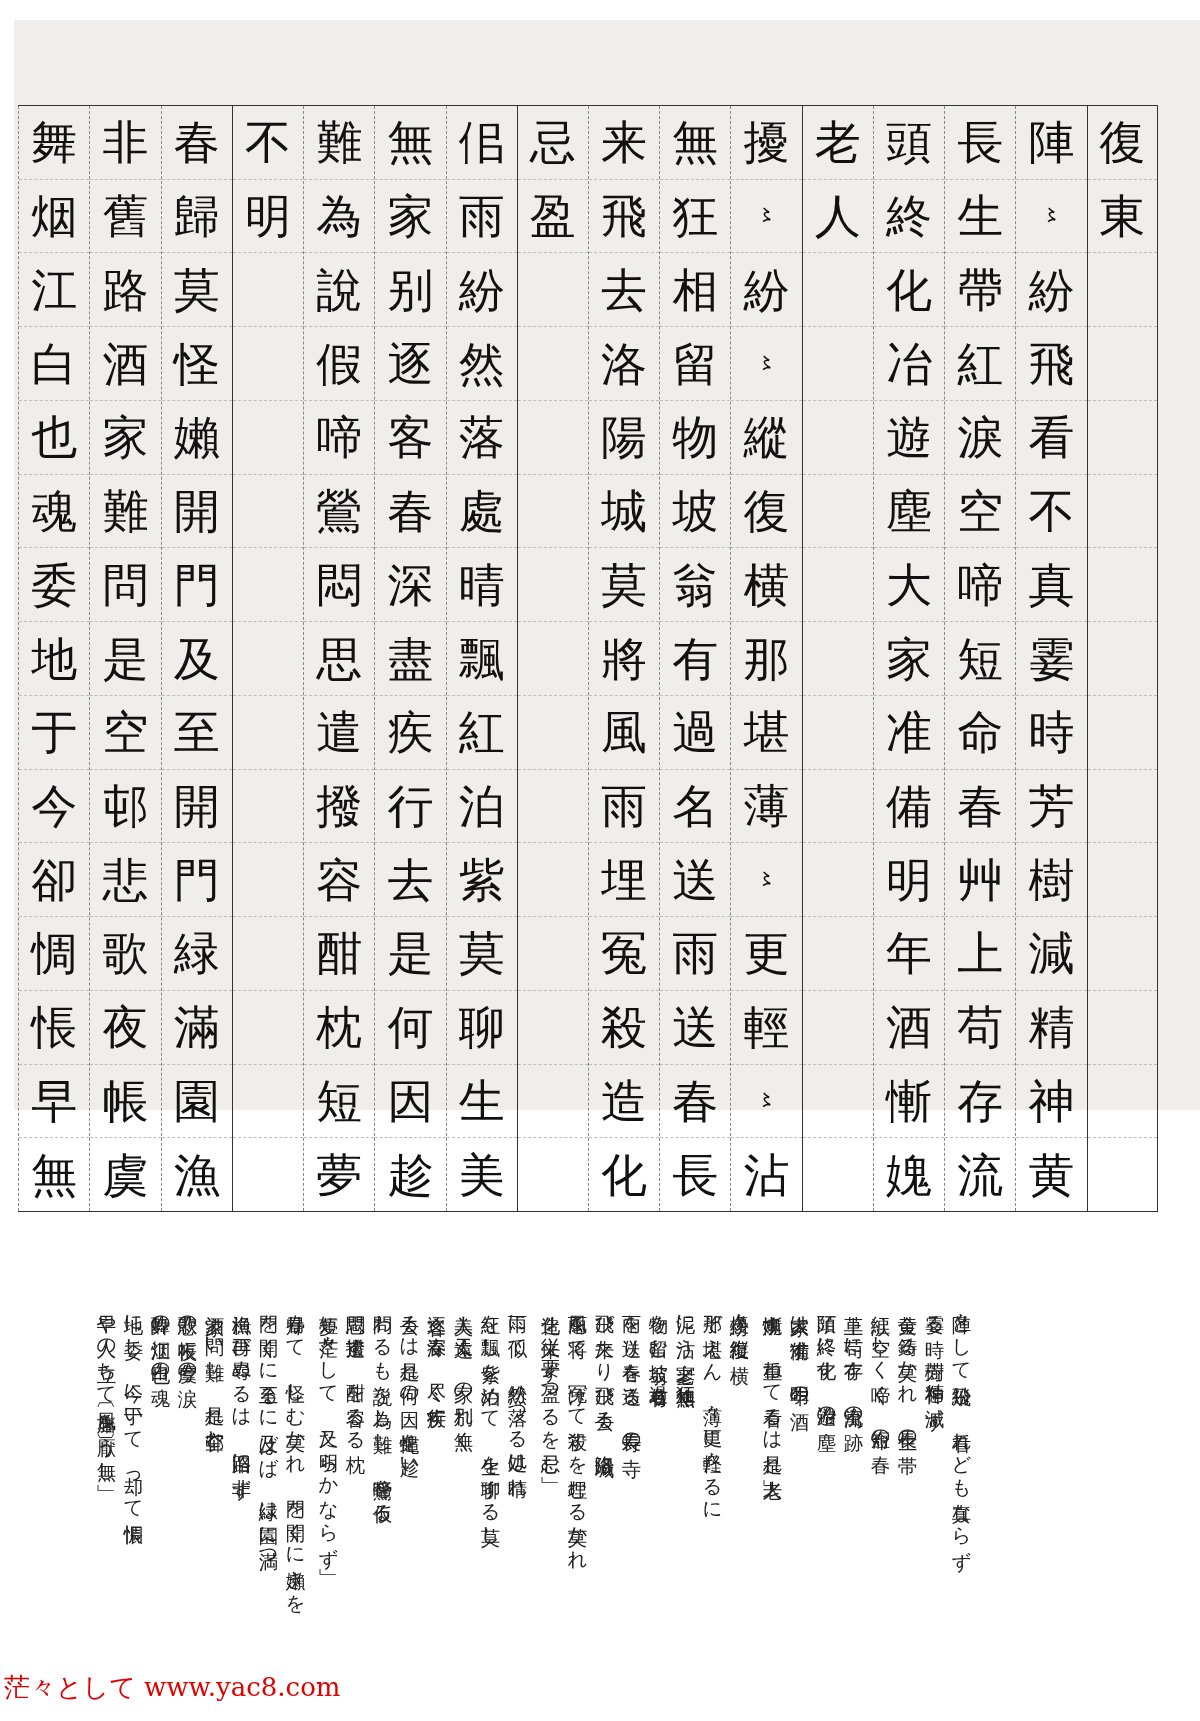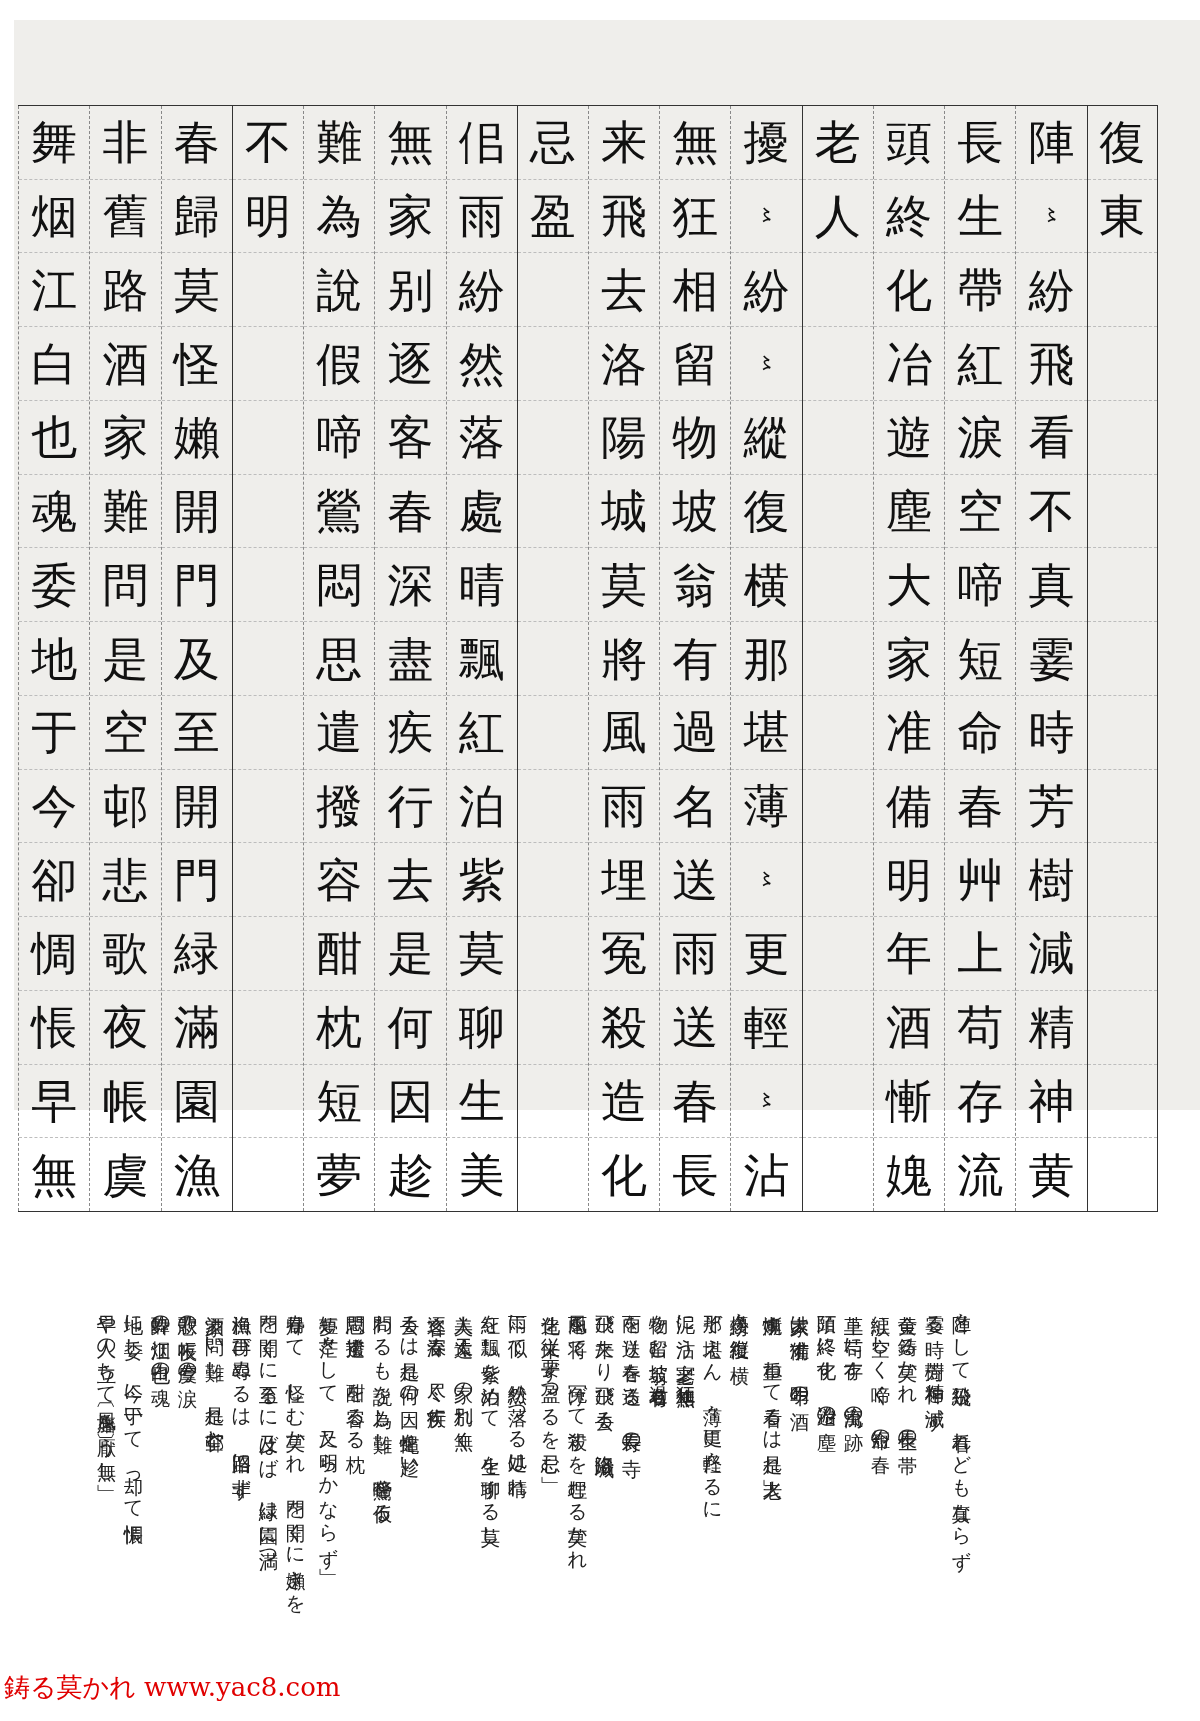--- a/index.html
+++ b/index.html
@@ -362,13 +362,13 @@
     <div class="tline">春帰りて　怪しむ莫かれ　門を開くに嬾きを</div>
     <div class="tline">門を開くに至るに及ばば　緑は園に満つ</div>
     <div class="tline">漁楫　再び尋ぬるは　旧路に非ず</div>
     <div class="tline">酒家　問い難し　是れ空邨と</div>
     <div class="tline">悲歌の夜帳　虞兮の涙</div>
     <div class="tline">酔舞の烟江　白也の魂</div>
     <div class="tline">地に委し　今に于いて　却って惆悵</div>
     <div class="tline">早や人の立ちて〔風旛を〕厭う無し」</div>
   </div>
 
-<div class="watermark">鋳る莫かれ www.yac8.com</div>
+<div class="watermark">茫々として www.yac8.com</div>
 
 </body></html>

